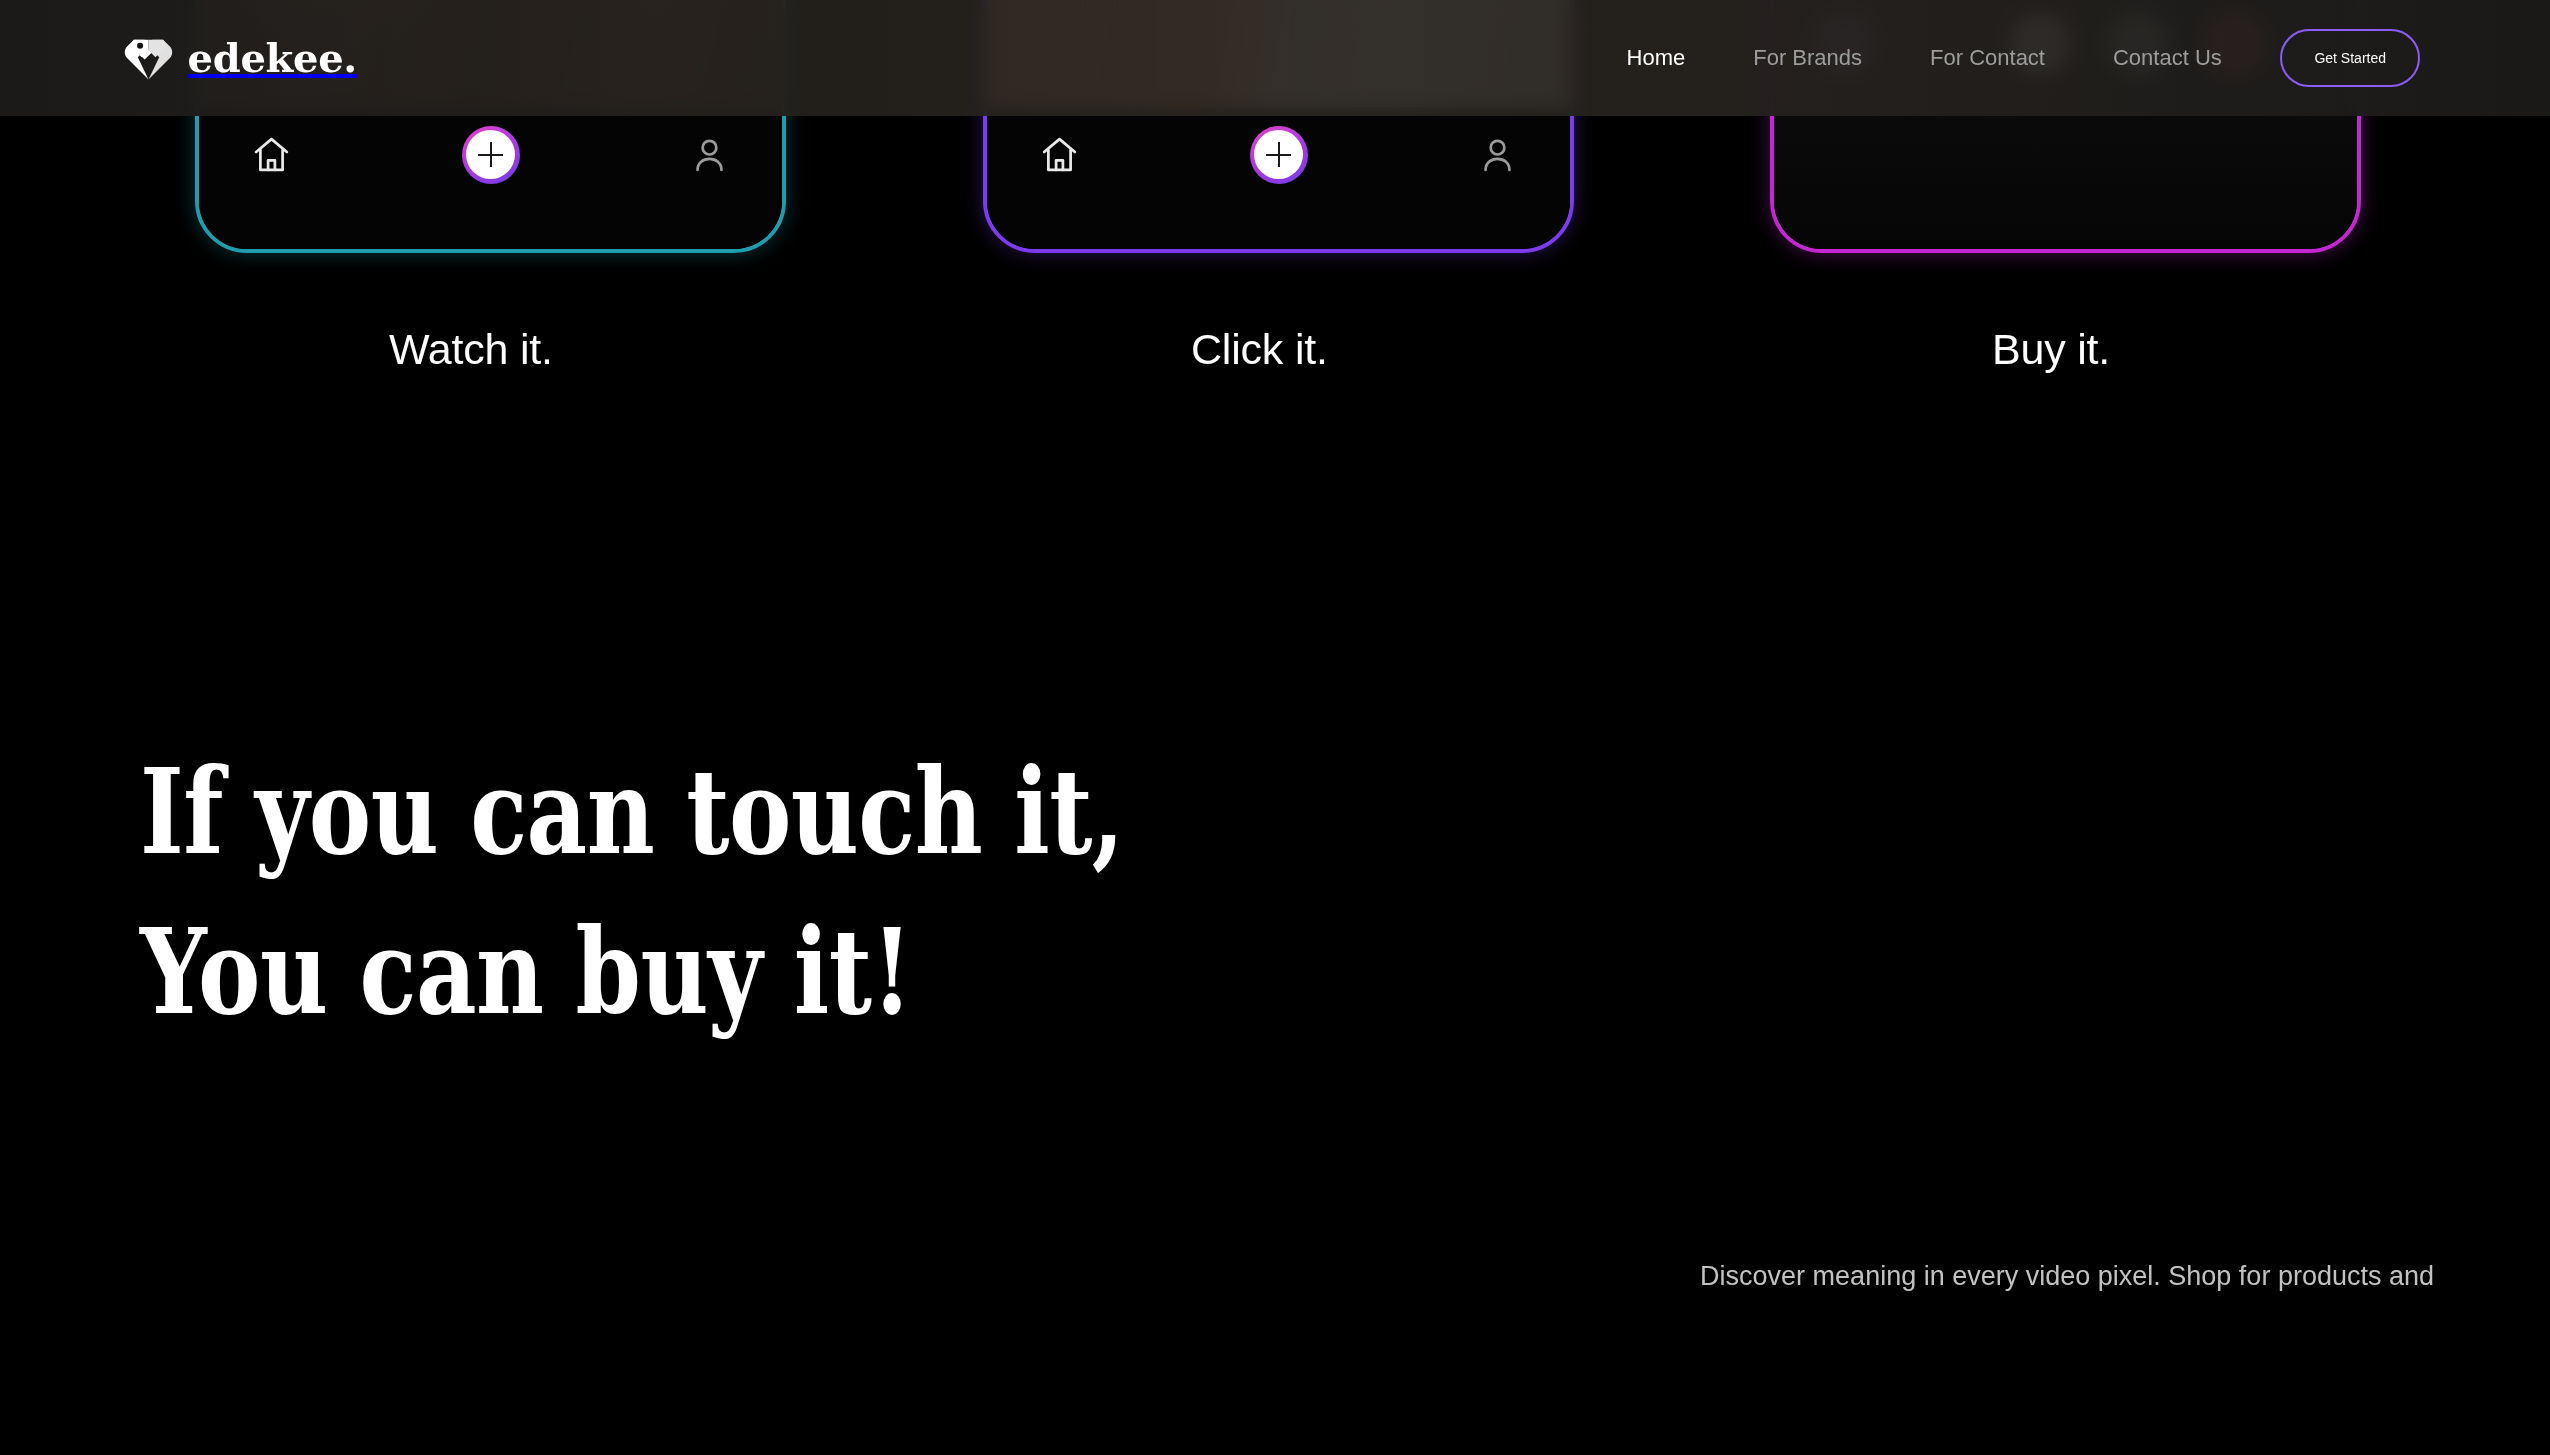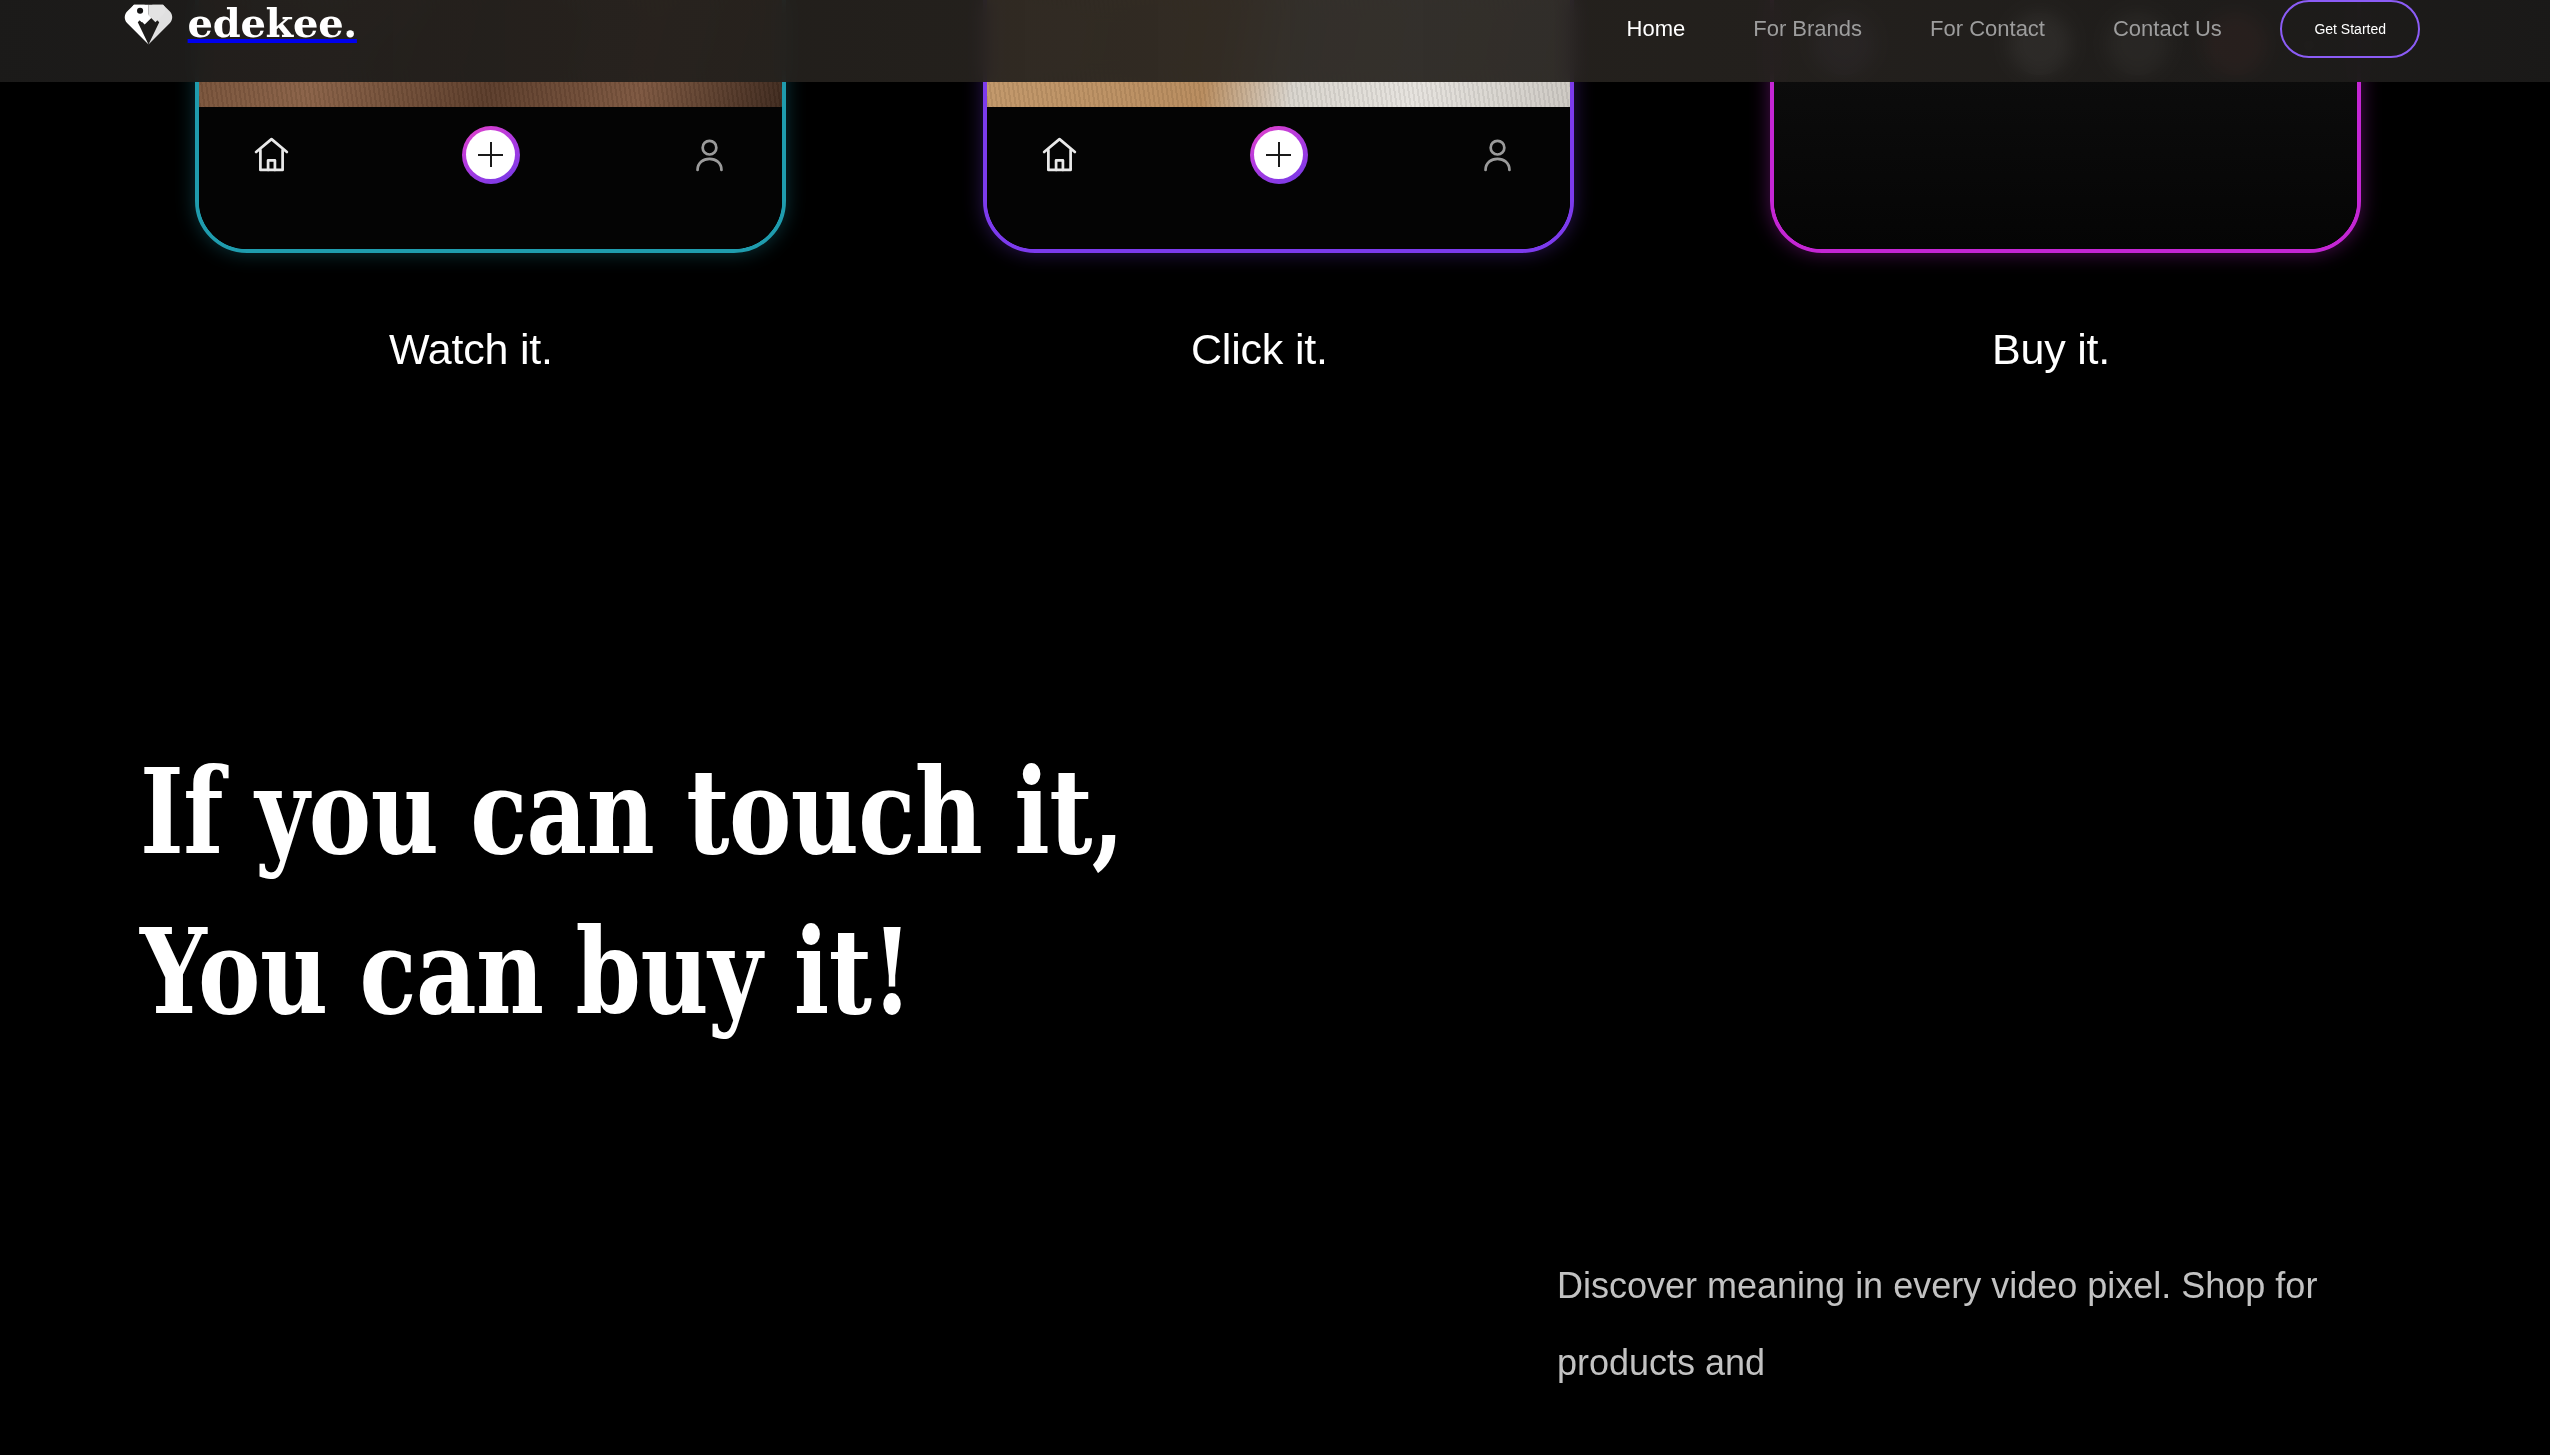--- a/index.html
+++ b/index.html
@@ -173,30 +173,30 @@
   }
   .cap-1 { left: 389px;  }
   .cap-2 { left: 1191px; }
   .cap-3 { left: 1992px; }
 
   
   .header {
     position: absolute;
     top: 0; left: 0;
     width: 2550px;
-    height: 82px;
+    height: 116px;
     background: linear-gradient(90deg,
         rgba(28,27,26,0.97) 0%,
         rgba(34,31,28,0.95) 22%,
         rgba(40,36,31,0.93) 48%,
         rgba(36,33,30,0.95) 74%,
         rgba(27,26,25,0.97) 100%);
     backdrop-filter: blur(9.3px);
     display: flex;
-    align-items: flex-start;
+    align-items: center;
     z-index: 50;
   }
 
   .brand {
     display: flex;
     align-items: center;
     gap: 14.6px;
     margin-left: 124px;
   }
   .brand-mark { width: 49px; height: 46px; }
@@ -260,22 +260,22 @@
     transform-origin: left center;
   }
   .hero-line + .hero-line { margin-top: 43px; }
 
   
   .hero-copy {
     position: absolute;
     right: 116px;
     top: 1247px;
     width: 877px;
-    text-align: left;
-    font-size: 36px;
+    text-align: right;
+    font-size: 27px;
     line-height: 2.15;
     color: #c2c2c2;
   }
 </style>
 </head>
 <body>
 
 <div class="showcase">
   <div class="phone-row">
 

